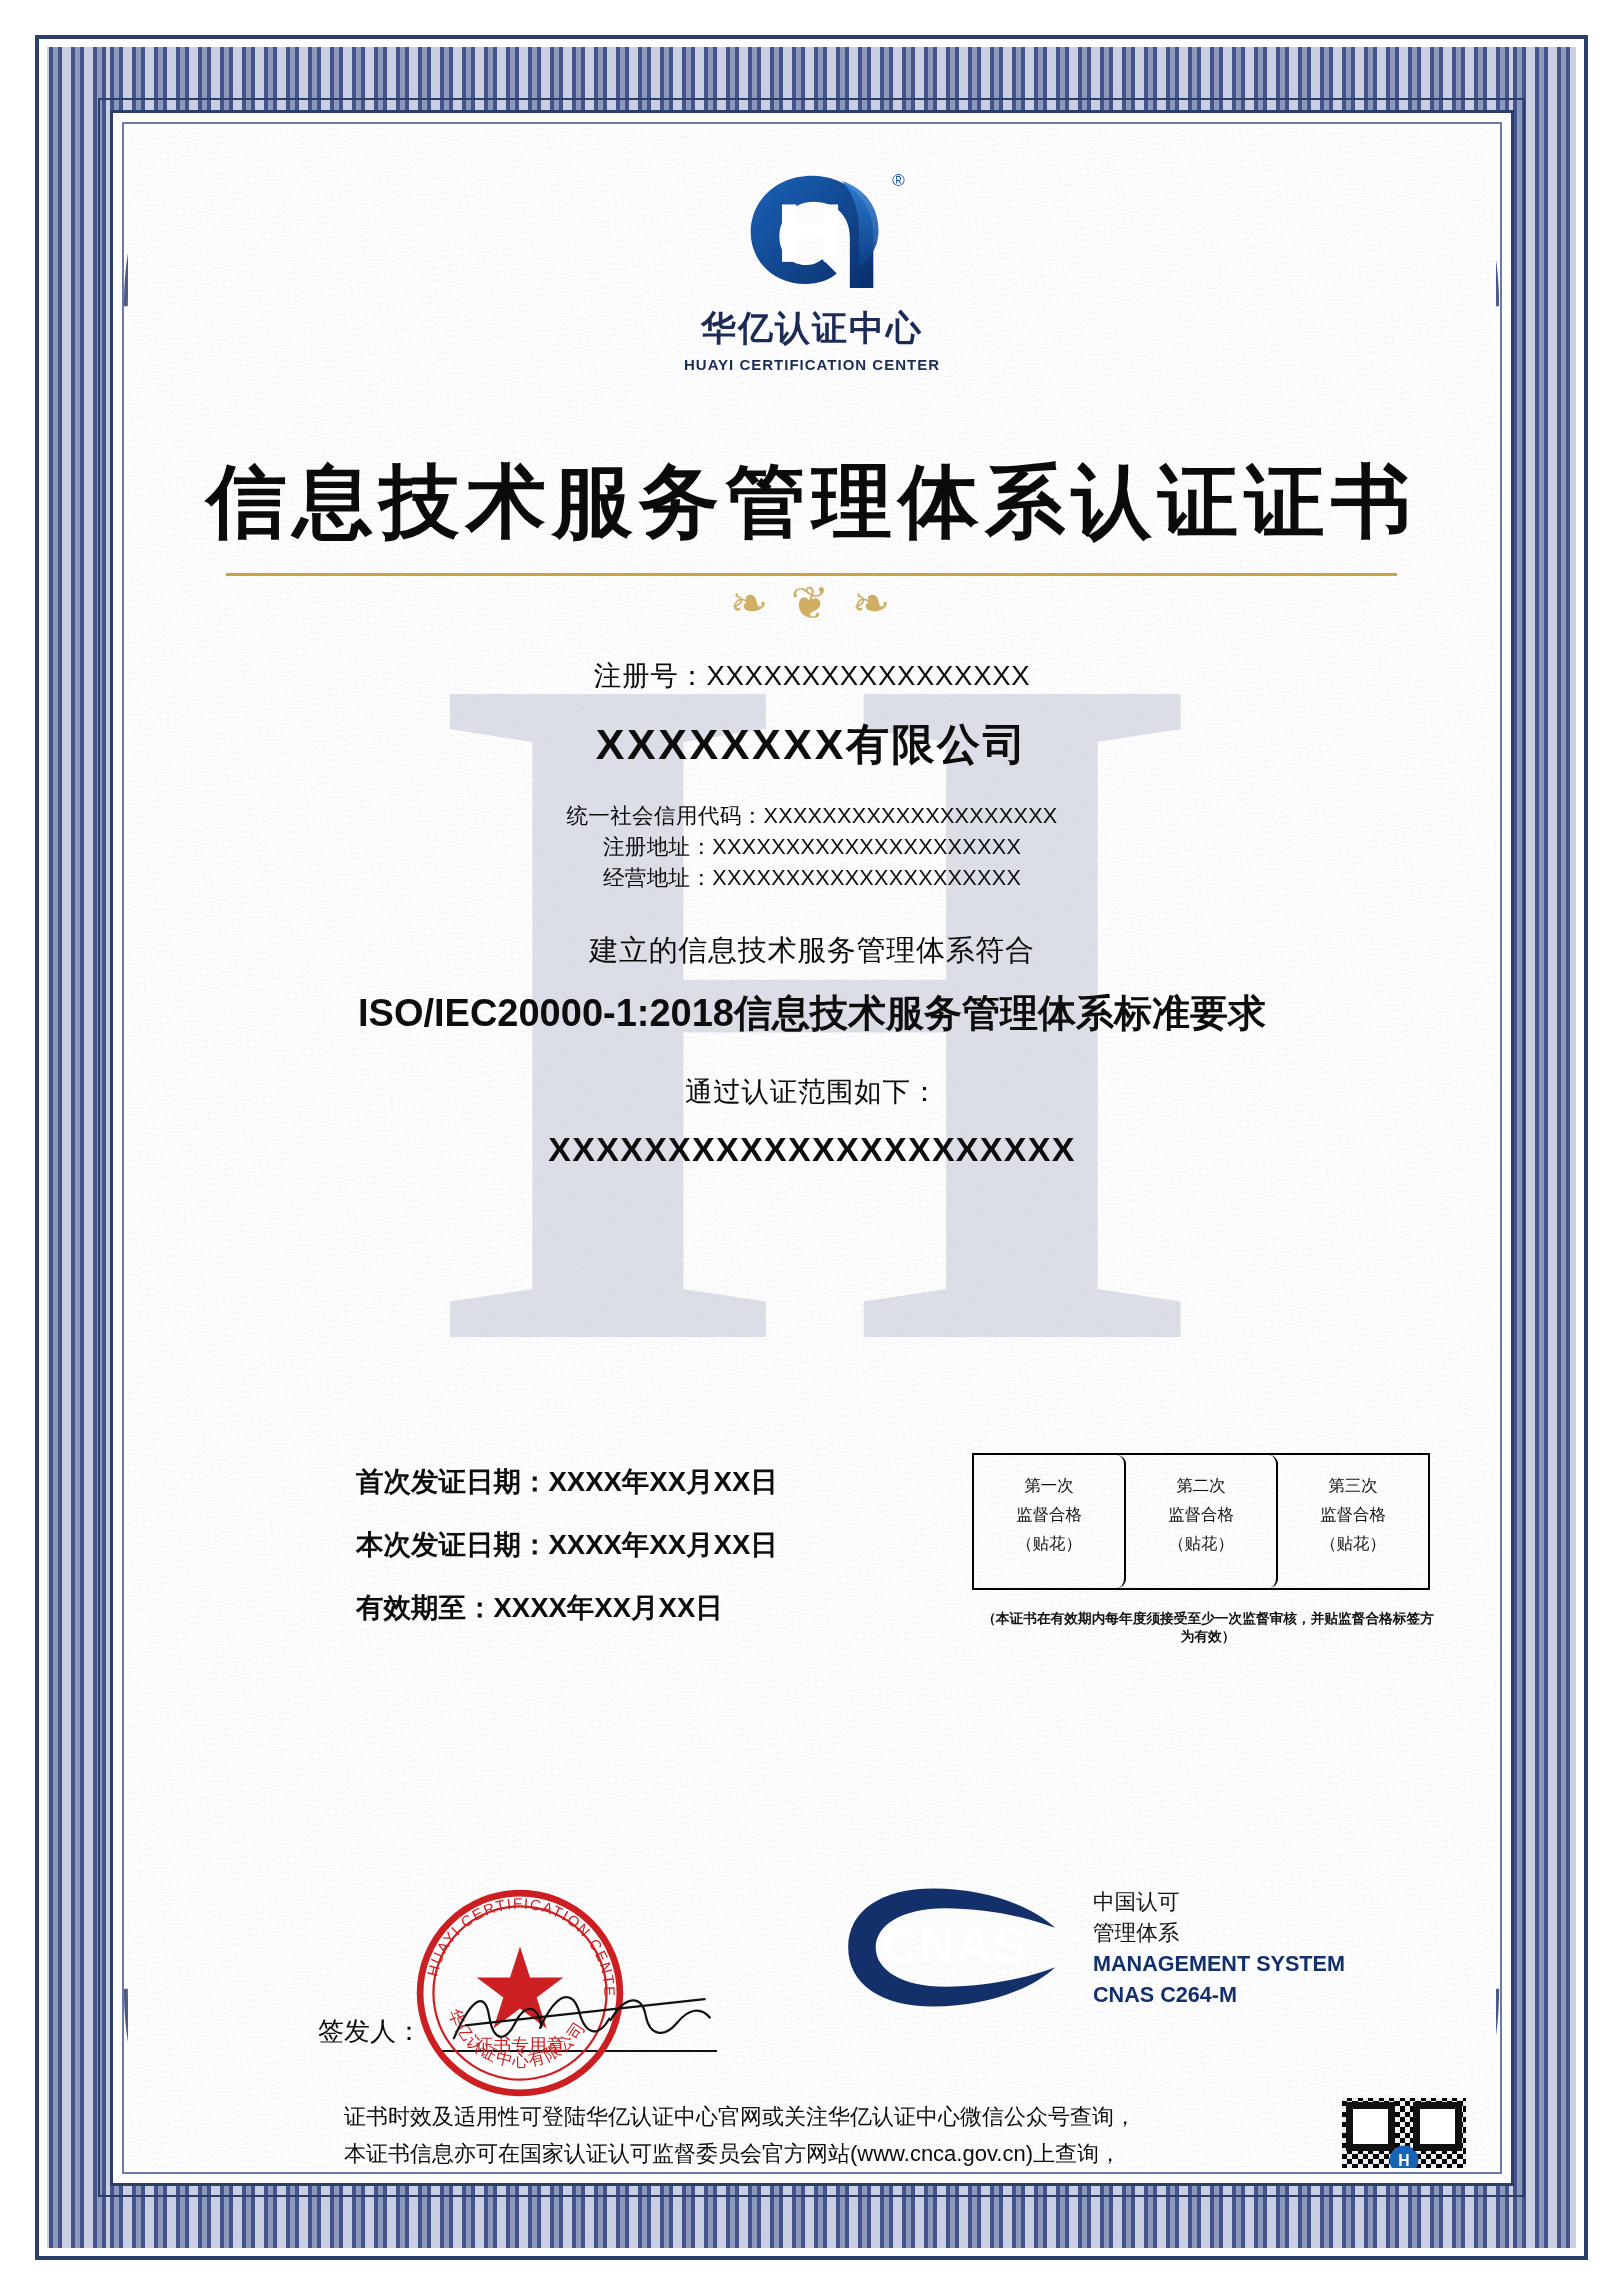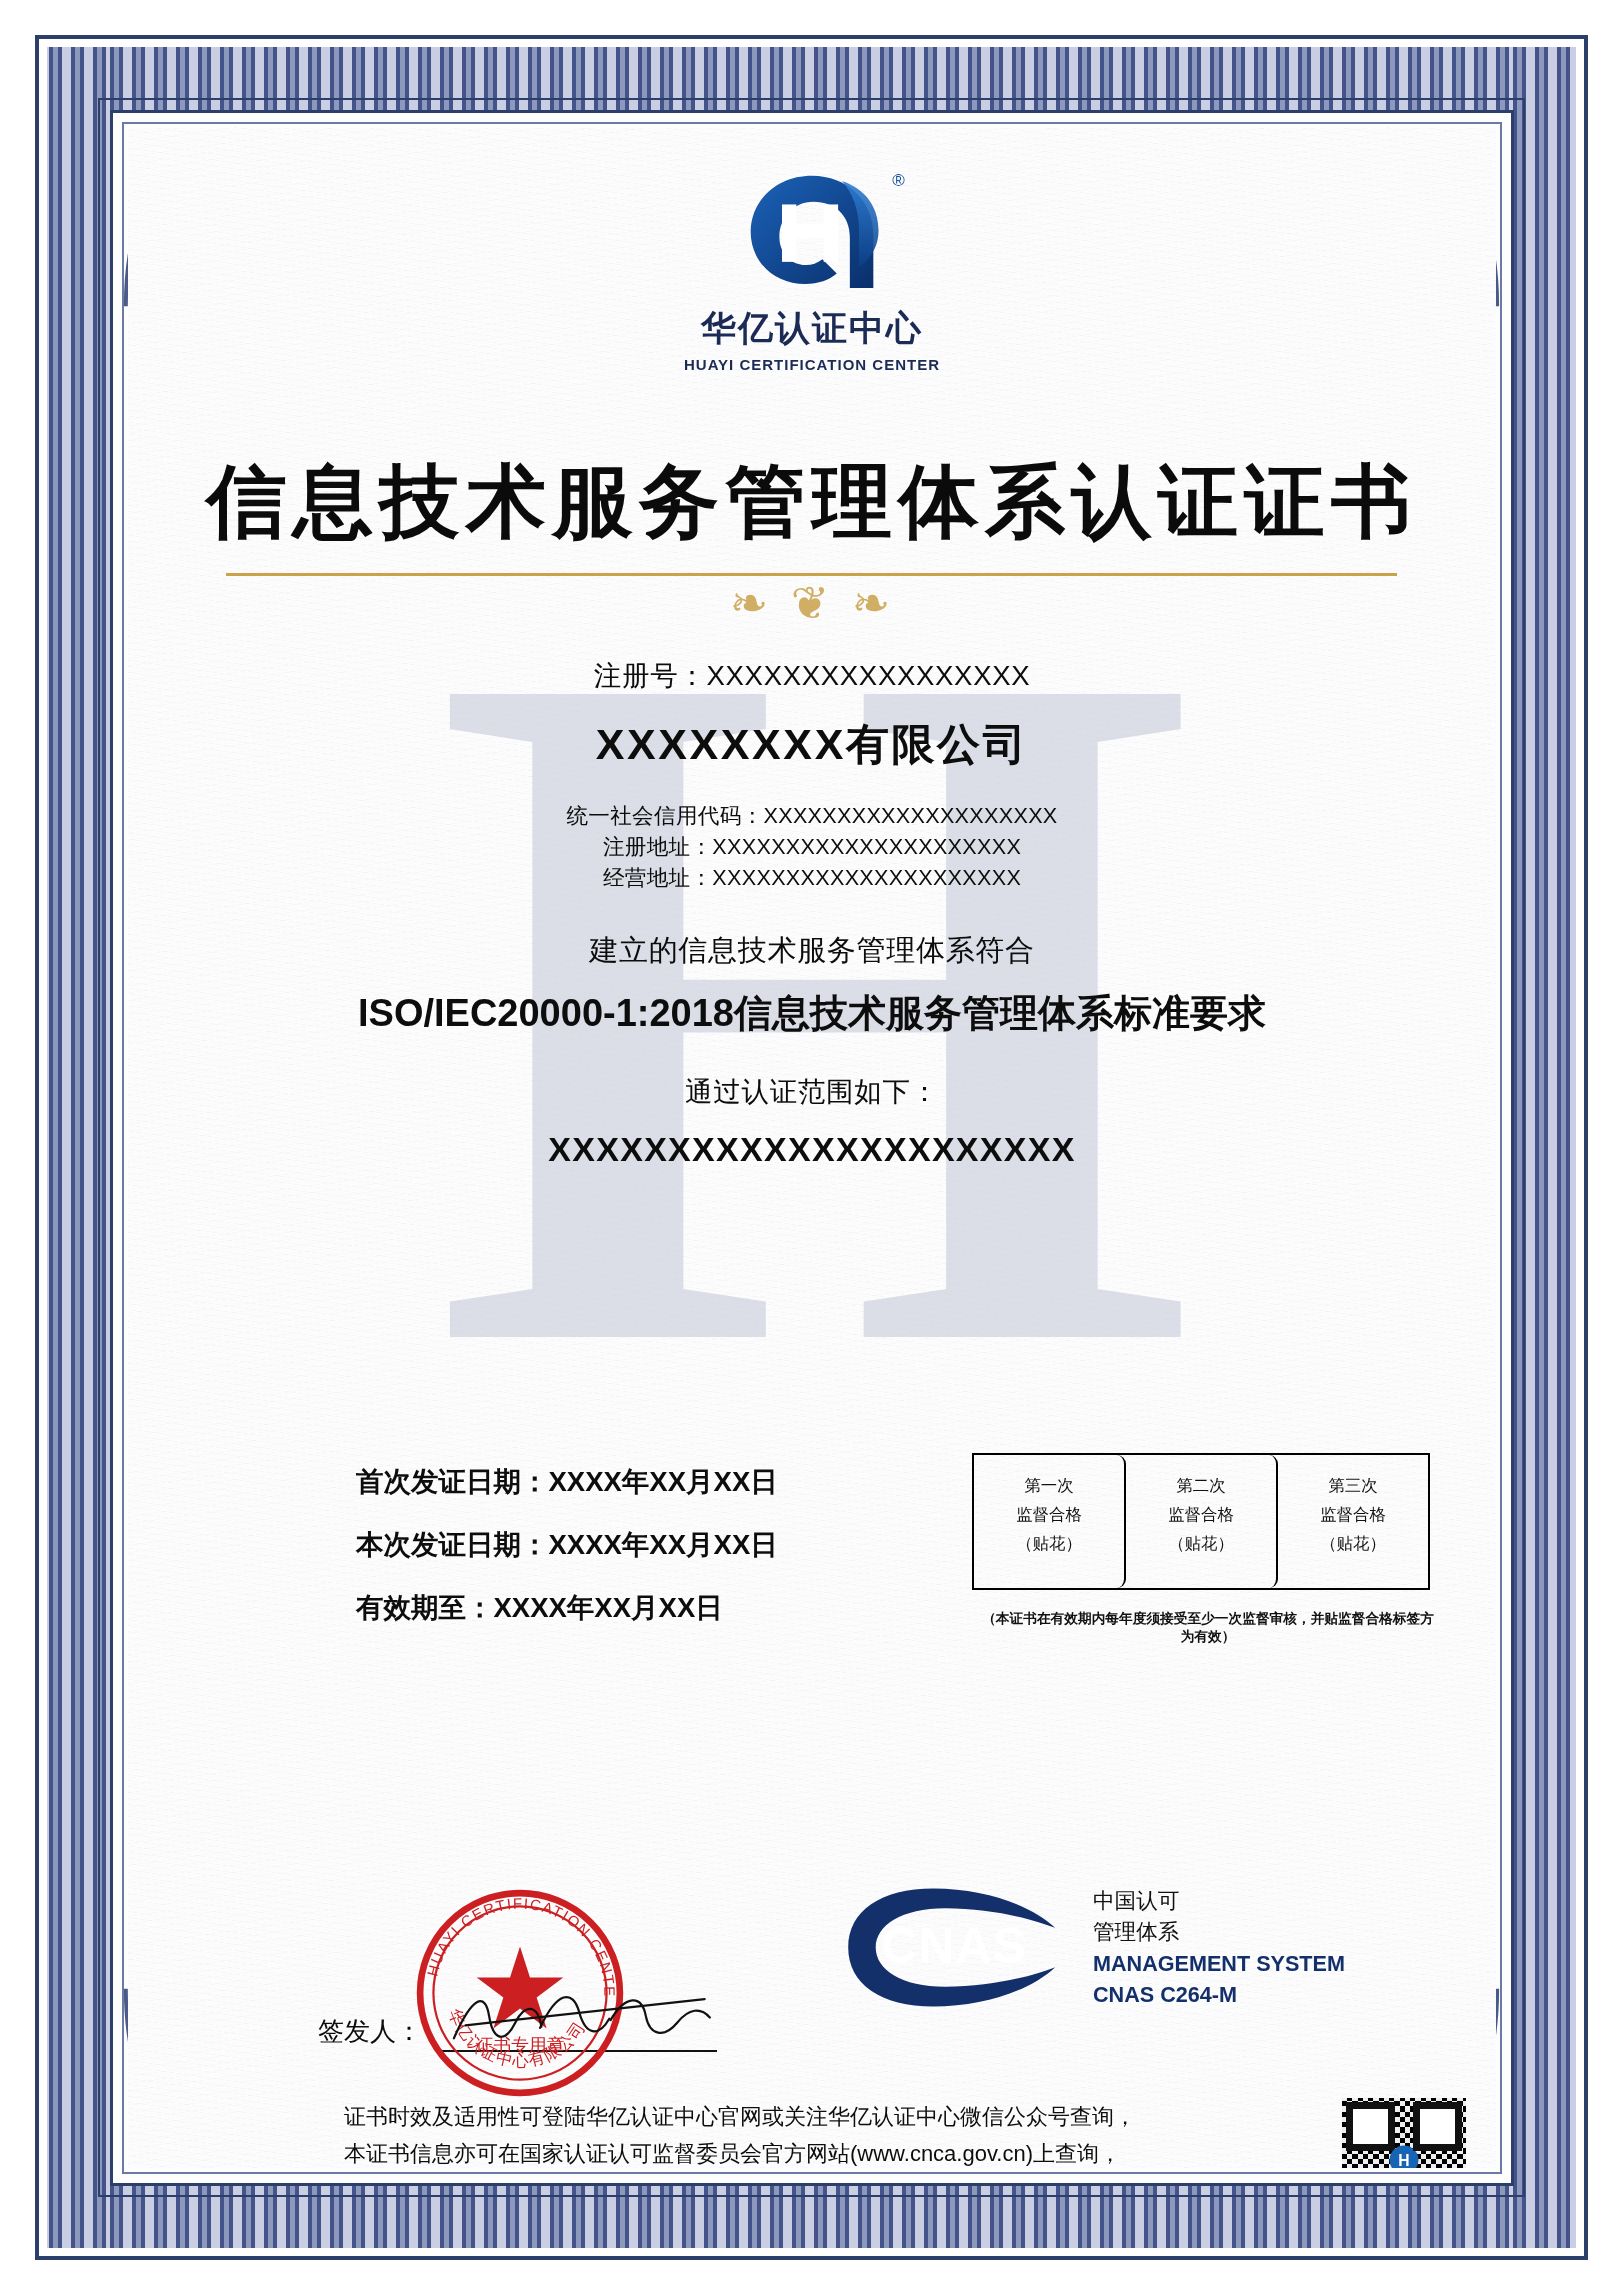--- a/index.html
+++ b/index.html
@@ -292,21 +292,21 @@
   }
   .cnas-mark { width: 236px; height: 131px; }
   .cnas-mark svg { width: 100%; height: 100%; }
   .cnas-text {
     margin-left: 22px;
     font-size: 21.6px;
     line-height: 31px;
     color: #13306b;
     font-weight: 700;
   }
-  .cnas-text .l1, .cnas-text .l2 { font-weight: 400; color: #111; font-family: Liberation Serif, serif; }
+  .cnas-text .l1, .cnas-text .l2 { font-weight: 400; color: #111; }
 
   
   .footer {
     position: absolute;
     left: 216px; top: 1970px;
     font-size: 22px;
     line-height: 37px;
     color: #0d0d0d;
   }
   .qr-wrap {

